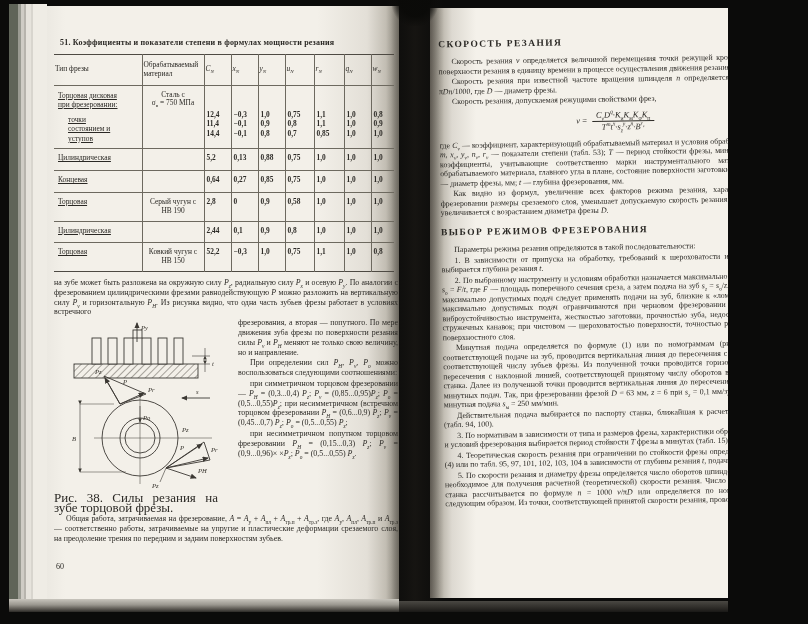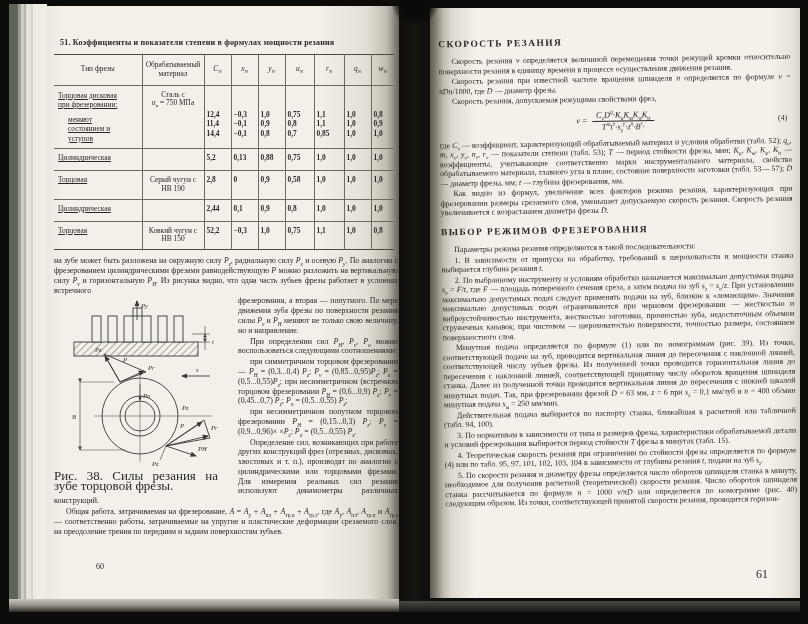--- a/index.html
+++ b/index.html
@@ -1,18 +1,18 @@
 <!DOCTYPE html>
 <html><head>
 <meta charset="utf-8">
 <style>
   html,body{margin:0;padding:0;}
   body{width:808px;height:624px;background:#0b0b0a;overflow:hidden;
        font-family:"Liberation Serif","DejaVu Serif",serif;color:#2b2925;}
-  .stage{position:relative;width:808px;height:624px;background:#0b0b0a;overflow:hidden;}
+  .stage{position:relative;width:728px;height:624px;background:#0b0b0a;overflow:hidden;}
 
   
   .edge-left{position:absolute;left:9px;top:4px;width:38px;height:598px;
     background:linear-gradient(90deg,#5f6458 0 9px,#9a9b92 9px 12px,#cfccc5 12px 15px,#b7b4ad 15px 17px,
                #e6e3dc 17px 22px,#d8d5ce 22px 24px,#efece5 24px 38px);}
   .page-left{position:absolute;left:47px;top:6px;width:352px;height:593px;
     background:linear-gradient(90deg,#ece9e2 0,#f3f0e9 18px,#f3f0e9 270px,#e3dfd7 320px,#b9b4a9 344px,#8f8a7f 352px);}
   .page-right{position:absolute;left:430px;top:8px;width:370px;height:590px;
     background:linear-gradient(90deg,#857f74 0,#b5b0a5 10px,#ddd9d1 22px,#f4f1ea 46px,#f4f1ea 340px,#e7e3db 362px,#d6d2c9 370px);}
   .spine{position:absolute;left:386px;top:0;width:58px;height:610px;
@@ -24,40 +24,40 @@
   .bottom-stack-right{position:absolute;left:399px;top:601px;width:401px;height:11px;
     background:linear-gradient(180deg,#4a4843 0,#312f2b 55%,#1a1917 100%);}
 
   
   .lp-inner{position:absolute;left:54px;top:38px;width:344px;height:540px;overflow:hidden;}
   .tbl-title{font-weight:bold;font-size:8px;letter-spacing:.2px;margin:0 0 7px 6px;}
   table.coef{border-collapse:collapse;table-layout:fixed;width:340px;font-size:7.4px;line-height:8.8px;
     border-top:1.5px solid #4e4a43;border-bottom:1.5px solid #4e4a43;}
   table.coef th,table.coef td{border-left:.8px solid #6d695f;padding:2px 2px;vertical-align:top;}
   table.coef th:first-child,table.coef td:first-child{border-left:none;}
-  table.coef thead th{border-bottom:.8px solid #6d695f;text-align:center;vertical-align:middle;
+  table.coef thead th{border-bottom:.8px solid #6d695f;text-align:left;vertical-align:middle;
     font-weight:normal;padding:6px 1px;}
   table.coef tbody tr+tr td{border-top:.8px solid #6d695f;}
   table.coef td.c-type{padding:5px 2px 5px 4px;text-decoration:underline;}
   table.coef td.c-mat{padding:5px 2px;text-align:center;}
   table.coef td.c-num{text-align:left;padding-top:5px;padding-bottom:7px;font-weight:bold;}
   tr.grp td.c-num{padding-top:24px;}
   tr.grp td.c-num div{line-height:9.6px;}
   .grp-items div.it{padding-left:10px;line-height:9.6px;}
   .grp-head div{line-height:9px;}
   .grp-gap{height:6px;}
 
   .lp-text{margin-top:6px;font-size:7.9px;line-height:9.8px;text-align:justify;}
   .lp-text p{margin:1px 0;text-indent:12px;}
   .lp-text p.cont{text-indent:0;}
   .lp-text p.clr{clear:both;}
   .fig{float:left;width:178px;margin:2px 6px 2px 0;}
   .fig svg{display:block;}
   .fig-cap{font-size:13px;line-height:9.4px;text-align:justify;margin-top:3px;padding-right:14px;}
-  .pageno-left{position:absolute;left:56px;top:562px;font-size:8px;margin-left:40px;}
+  .pageno-left{position:absolute;left:56px;top:562px;font-size:8px;}
   .pageno-right{position:absolute;left:756px;top:567px;font-size:12px;}
 
   
   .rp-inner{position:absolute;left:438px;top:36px;width:352px;height:552px;overflow:hidden;
     transform:rotate(-.9deg);transform-origin:60% 0;}
   .rp-inner h1{font-size:9.5px;font-weight:bold;letter-spacing:1.4px;margin:0 0 8px 0;}
   .rp-inner h1.second{margin-top:10px;}
   .rp-text{font-size:7.9px;line-height:9.5px;text-align:justify;}
   .rp-text p{margin:0 0 1px 0;text-indent:13px;}
   sub,sup{font-size:.68em;line-height:0;}
@@ -111,21 +111,21 @@
       </thead>
       <tbody>
         <tr class="grp">
           <td class="c-type">
             <div class="grp-head">
               <div>Торцовая дисковая</div>
               <div>при фрезеровании:</div>
             </div>
             <div class="grp-gap"></div>
             <div class="grp-items">
-              <div class="it">меняют</div>
+              <div class="it">точки</div>
               <div class="it">состоянием  и</div>
               <div class="it">уступов</div>
             </div>
           </td>
           <td class="c-mat">
             <div>Сталь с</div>
             <div>σ<sub>в</sub> = 750 МПа</div>
           </td>
           <td class="c-num">
             <div>12,4</div>
@@ -163,20 +163,31 @@
             <div>1,0</div>
           </td>
         </tr>
 
         <tr>
           <td class="c-type">Цилиндрическая</td>
           <td class="c-mat"></td>
           <td class="c-num">5,2</td>
           <td class="c-num">0,13</td>
           <td class="c-num">0,88</td>
+          <td class="c-num">0,75</td>
+          <td class="c-num">1,0</td>
+          <td class="c-num">1,0</td>
+          <td class="c-num">1,0</td>
+        </tr>
+        <tr>
+          <td class="c-type">Концевая</td>
+          <td class="c-mat"></td>
+          <td class="c-num">0,64</td>
+          <td class="c-num">0,27</td>
+          <td class="c-num">0,85</td>
           <td class="c-num">0,75</td>
           <td class="c-num">1,0</td>
           <td class="c-num">1,0</td>
           <td class="c-num">1,0</td>
         </tr>
         <tr>
           <td class="c-type">Торцовая</td>
           <td class="c-mat">Серый чугун с НВ 190</td>
           <td class="c-num">2,8</td>
           <td class="c-num">0</td>
@@ -282,21 +293,20 @@
             <text x="98" y="168">Pz</text>
           </g>
         </svg>
         <div class="fig-cap">Рис. 38. Силы резания на зубе торцовой фрезы.</div>
       </div>
 
       <p class="cont">фрезерования, а вторая — попутного. По мере движения зуба фрезы по поверхности резания силы <i>P<sub>v</sub></i> и <i>P<sub>H</sub></i> меняют не только свою величину, но и направление.</p>
       <p>При определении сил <i>P<sub>H</sub></i>, <i>P<sub>v</sub></i>, <i>P<sub>o</sub></i> можно воспользоваться следующими соотношениями:</p>
       <p>при симметричном торцовом фрезеровании — <i>P<sub>H</sub></i> = (0,3...0,4) <i>P<sub>z</sub></i>; <i>P<sub>v</sub></i> = (0,85...0,95)<i>P<sub>z</sub></i>; <i>P<sub>o</sub></i> = (0,5...0,55)<i>P<sub>z</sub></i>; при несимметричном (встречном торцовом фрезеровании <i>P<sub>H</sub></i> = (0,6...0,9) <i>P<sub>z</sub></i>; <i>P<sub>v</sub></i> = (0,45...0,7) <i>P<sub>z</sub></i>; <i>P<sub>o</sub></i> = (0,5...0,55) <i>P<sub>z</sub></i>;</p>
       <p>при несимметричном попутном торцовом фрезеровании <i>P<sub>H</sub></i> = (0,15...0,3) <i>P<sub>z</sub></i>; <i>P<sub>v</sub></i> = (0,9...0,96)× ×<i>P<sub>z</sub></i>; <i>P<sub>o</sub></i> = (0,5...0,55) <i>P<sub>z</sub></i>.</p>
-      <p>Определение сил, возникающих при работе других конструкций фрез (отрезных, дисковых, хвостовых и т. п.), производят по аналогии с цилиндрическими или торцовыми фрезами. Для измерения реальных сил резания используют динамометры различных конструкций.</p>
       <p class="clr">Общая работа, затрачиваемая на фрезерование, <i>A</i> = <i>A</i><sub>у</sub> + <i>A</i><sub>пл</sub> + <i>A</i><sub>тр.п</sub> + <i>A</i><sub>тр.з</sub>, где <i>A</i><sub>у</sub>, <i>A</i><sub>пл</sub>, <i>A</i><sub>тр.п</sub> и <i>A</i><sub>тр.з</sub> — соответственно работы, затрачиваемые на упругие и пластические деформации срезаемого слоя, на преодоление трения по передним и задним поверхностям зубьев.</p>
     </div>
   </div>
   <div class="pageno-left">60</div>
 
   <div class="rp-inner">
     <h1>СКОРОСТЬ  РЕЗАНИЯ</h1>
     <div class="rp-text">
       <p>Скорость резания <i>v</i> определяется величиной перемещения точки режущей кромки относительно поверхности резания в единицу времени в процессе осуществления движения резания.</p>
       <p>Скорость резания при известной частоте вращения шпинделя <i>n</i> определяется по формуле <i>v</i> = π<i>Dn</i>/1000, где <i>D</i> — диаметр фрезы.</p>

